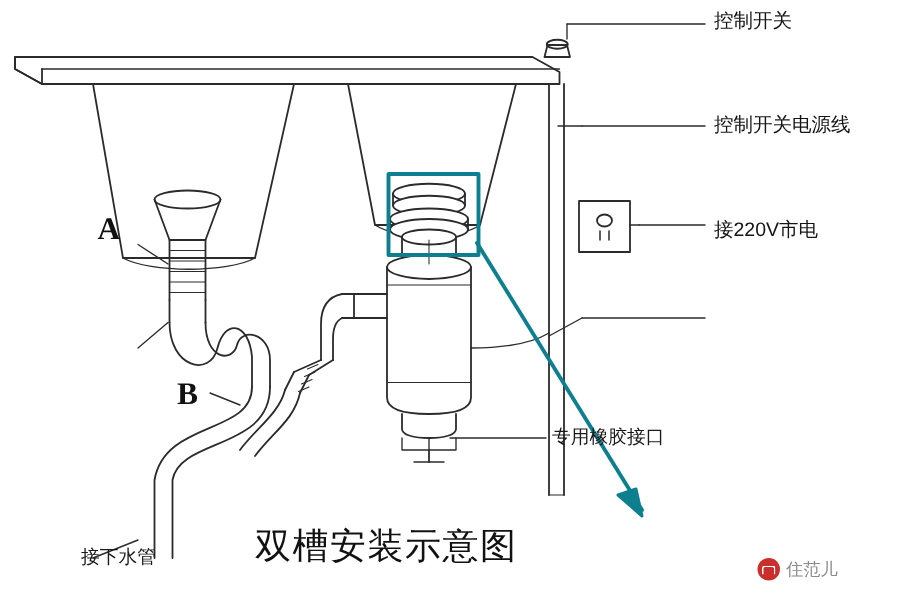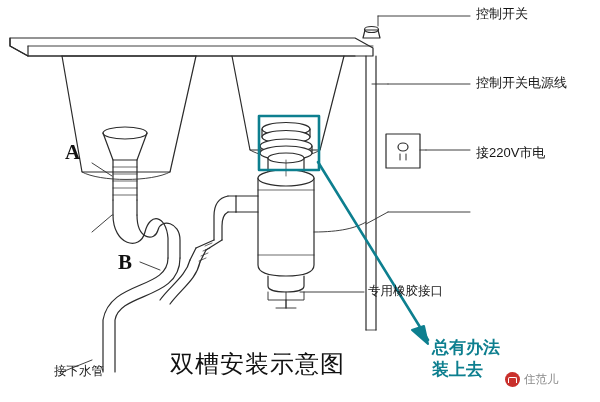--- a/index.html
+++ b/index.html
@@ -251,23 +251,19 @@
   <div class="lbl" style="left:14px; top:364px;margin-left:40px;">接下水管</div>
 
   <div class="lbl" style="left:368px; top:284px;">专用橡胶接口</div>
 
   <div class="lbl lbl-right" style="left:476px; top:8px;font-family:Liberation Mono, monospace;">控制开关</div>
   <div class="lbl lbl-right" style="left:476px; top:76px;">控制开关电源线</div>
   <div class="lbl lbl-right" style="left:476px; top:146px;">接220V市电</div>
 
   <div id="title">双槽安装示意图</div>
 
-  <div id="callout">
-    <div>总有办法</div>
-    <div>装上去</div>
-  </div>
 
   <div id="watermark">
     <div id="wm-circle"></div>
     <div id="wm-text">住范儿</div>
   </div>
 
 </div>
 
 </body></html>

